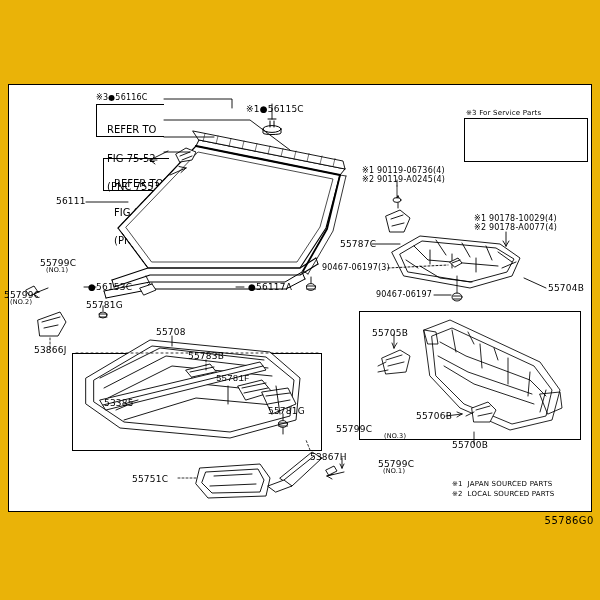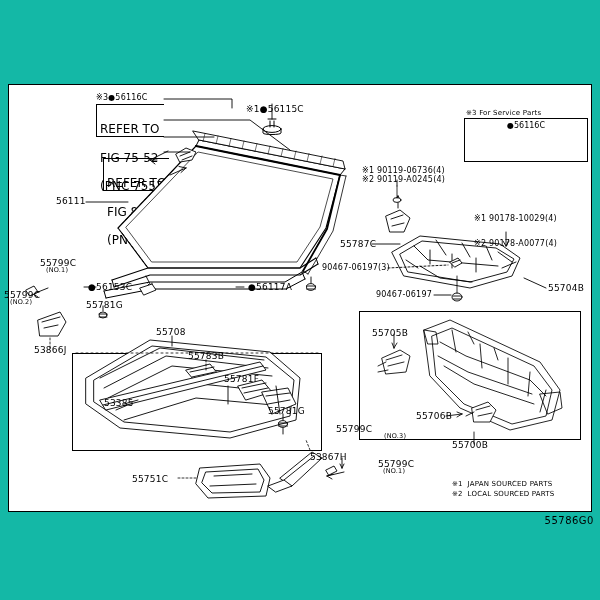--- a/index.html
+++ b/index.html
@@ -2,21 +2,21 @@
 <html><head>
 <meta charset="utf-8">
 <style>
   html,body{margin:0;padding:0;background:#ffffff;}
   body{
     width:600px;height:600px;
     font-family:"DejaVu Sans",sans-serif;
     color:#000;
     -webkit-font-smoothing:none;
   }
-  #sheet{position:relative;width:600px;height:600px;overflow:hidden;background:#14b8a6;}
+  #sheet{position:relative;width:600px;height:600px;overflow:hidden;background:#eab308;}
 
   
   #frame{
     position:absolute;left:8px;top:84px;width:584px;height:428px;
     border:1.5px solid #000;background:#fff;box-sizing:border-box;
   }
 
   
   .lbl{
     position:absolute;
@@ -36,22 +36,22 @@
   .dot{display:inline-block;width:6px;height:6px;border-radius:50%;
        background:#000;margin-right:4px;vertical-align:0px;}
 
   
   .notebox{
     position:absolute;
     border-left:1px solid #000;
     border-top:1px solid #000;
     border-bottom:1px solid #000;
     box-sizing:border-box;
-    padding:1px 2px 1px 3px;
-    font-size:12px;line-height:9.5px;white-space:pre;
+    padding:1px 2px 1px 10px;
+    font-size:10px;line-height:9.5px;white-space:pre;
     background:transparent;
   }
 
   
   .panel{position:absolute;border:1px solid #000;box-sizing:border-box;background:transparent;}
 
   
   #svc-table{position:absolute;left:464px;top:118px;width:124px;height:44px;
              border:1px solid #000;box-sizing:border-box;display:flex;}
   #svc-table .cell{flex:1;position:relative;box-sizing:border-box;}
@@ -87,23 +87,20 @@
   </div>
 
   <div class="notebox" style="left:103px;top:158px;width:66px;height:33px;">
     <div>REFER TO</div>
     <div>FIG 86-17</div>
     <div>(PNC 86401)</div>
   </div>
 
   <div class="lbl s7" style="left:466px;top:109px;">※3 For Service Parts</div>
   <div id="svc-table">
-    <div class="cell">
-      <div class="cap">●56116C</div>
-    </div>
   </div>
 
   <div class="panel" style="left:72px;top:353px;width:250px;height:98px;"></div>
   <div class="panel" style="left:359px;top:311px;width:222px;height:129px;"></div>
 
   <svg class="art" viewBox="0 0 600 600">
     <g fill="none" stroke="#000" stroke-width="1" stroke-linecap="round" stroke-linejoin="round">
 
       <path d="M118 228 L196 146 L340 175 L326 228 L300 268 L148 268 Z" fill="#ffffff" stroke="#000" stroke-width="1.1"></path>
 
@@ -398,21 +395,21 @@
   <div class="lbl s65" style="left:10px;top:299px;">(NO.2)</div>
 
   <div class="lbl" style="left:34px;top:345px;">53866J</div>
 
   <div class="lbl" style="left:86px;top:300px;">55781G</div>
 
   <div class="lbl" style="left:156px;top:327px;">55708</div>
 
   <div class="lbl" style="left:188px;top:351px;">55783B</div>
 
-  <div class="lbl" style="left:224px;top:374px;">55781F</div>
+  <div class="lbl" style="left:216px;top:374px;font-family:Liberation Mono, monospace;">55781F</div>
 
   <div class="lbl" style="left:104px;top:398px;text-align:center;">53385</div>
 
   <div class="lbl" style="left:268px;top:406px;">55781G</div>
 
   <div class="lbl" style="left:292px;top:452px;margin-left:18px;">53867H</div>
 
   <div class="lbl" style="left:132px;top:474px;">55751C</div>
 
   <div class="lbl" style="left:336px;top:424px;">55799C</div>
@@ -428,21 +425,21 @@
   <div class="lbl" style="left:372px;top:328px;">55705B</div>
 
   <div class="lbl" style="left:416px;top:411px;">55706B</div>
 
   <div class="lbl" style="left:452px;top:440px;">55700B</div>
 
   <div class="lbl s8" style="left:362px;top:166px;">※1 90119-06736(4)</div>
   <div class="lbl s8" style="left:362px;top:175px;">※2 90119-A0245(4)</div>
 
   <div class="lbl s8" style="left:474px;top:214px;">※1 90178-10029(4)</div>
-  <div class="lbl s8" style="left:474px;top:239px;">※2 90178-A0077(4)</div>
+  <div class="lbl s8" style="left:474px;top:223px;">※2 90178-A0077(4)</div>
 
   <div class="lbl s8" style="left:322px;top:263px;">90467-06197(3)</div>
 
   <div class="lbl s8" style="left:376px;top:290px;">90467-06197</div>
 
   <div class="lbl s7" style="left:452px;top:480px;">※1  JAPAN SOURCED PARTS</div>
   <div class="lbl s7" style="left:452px;top:490px;">※2  LOCAL SOURCED PARTS</div>
 
   <div class="wm" style="right:6px;bottom:74px;">55786G0</div>
 

